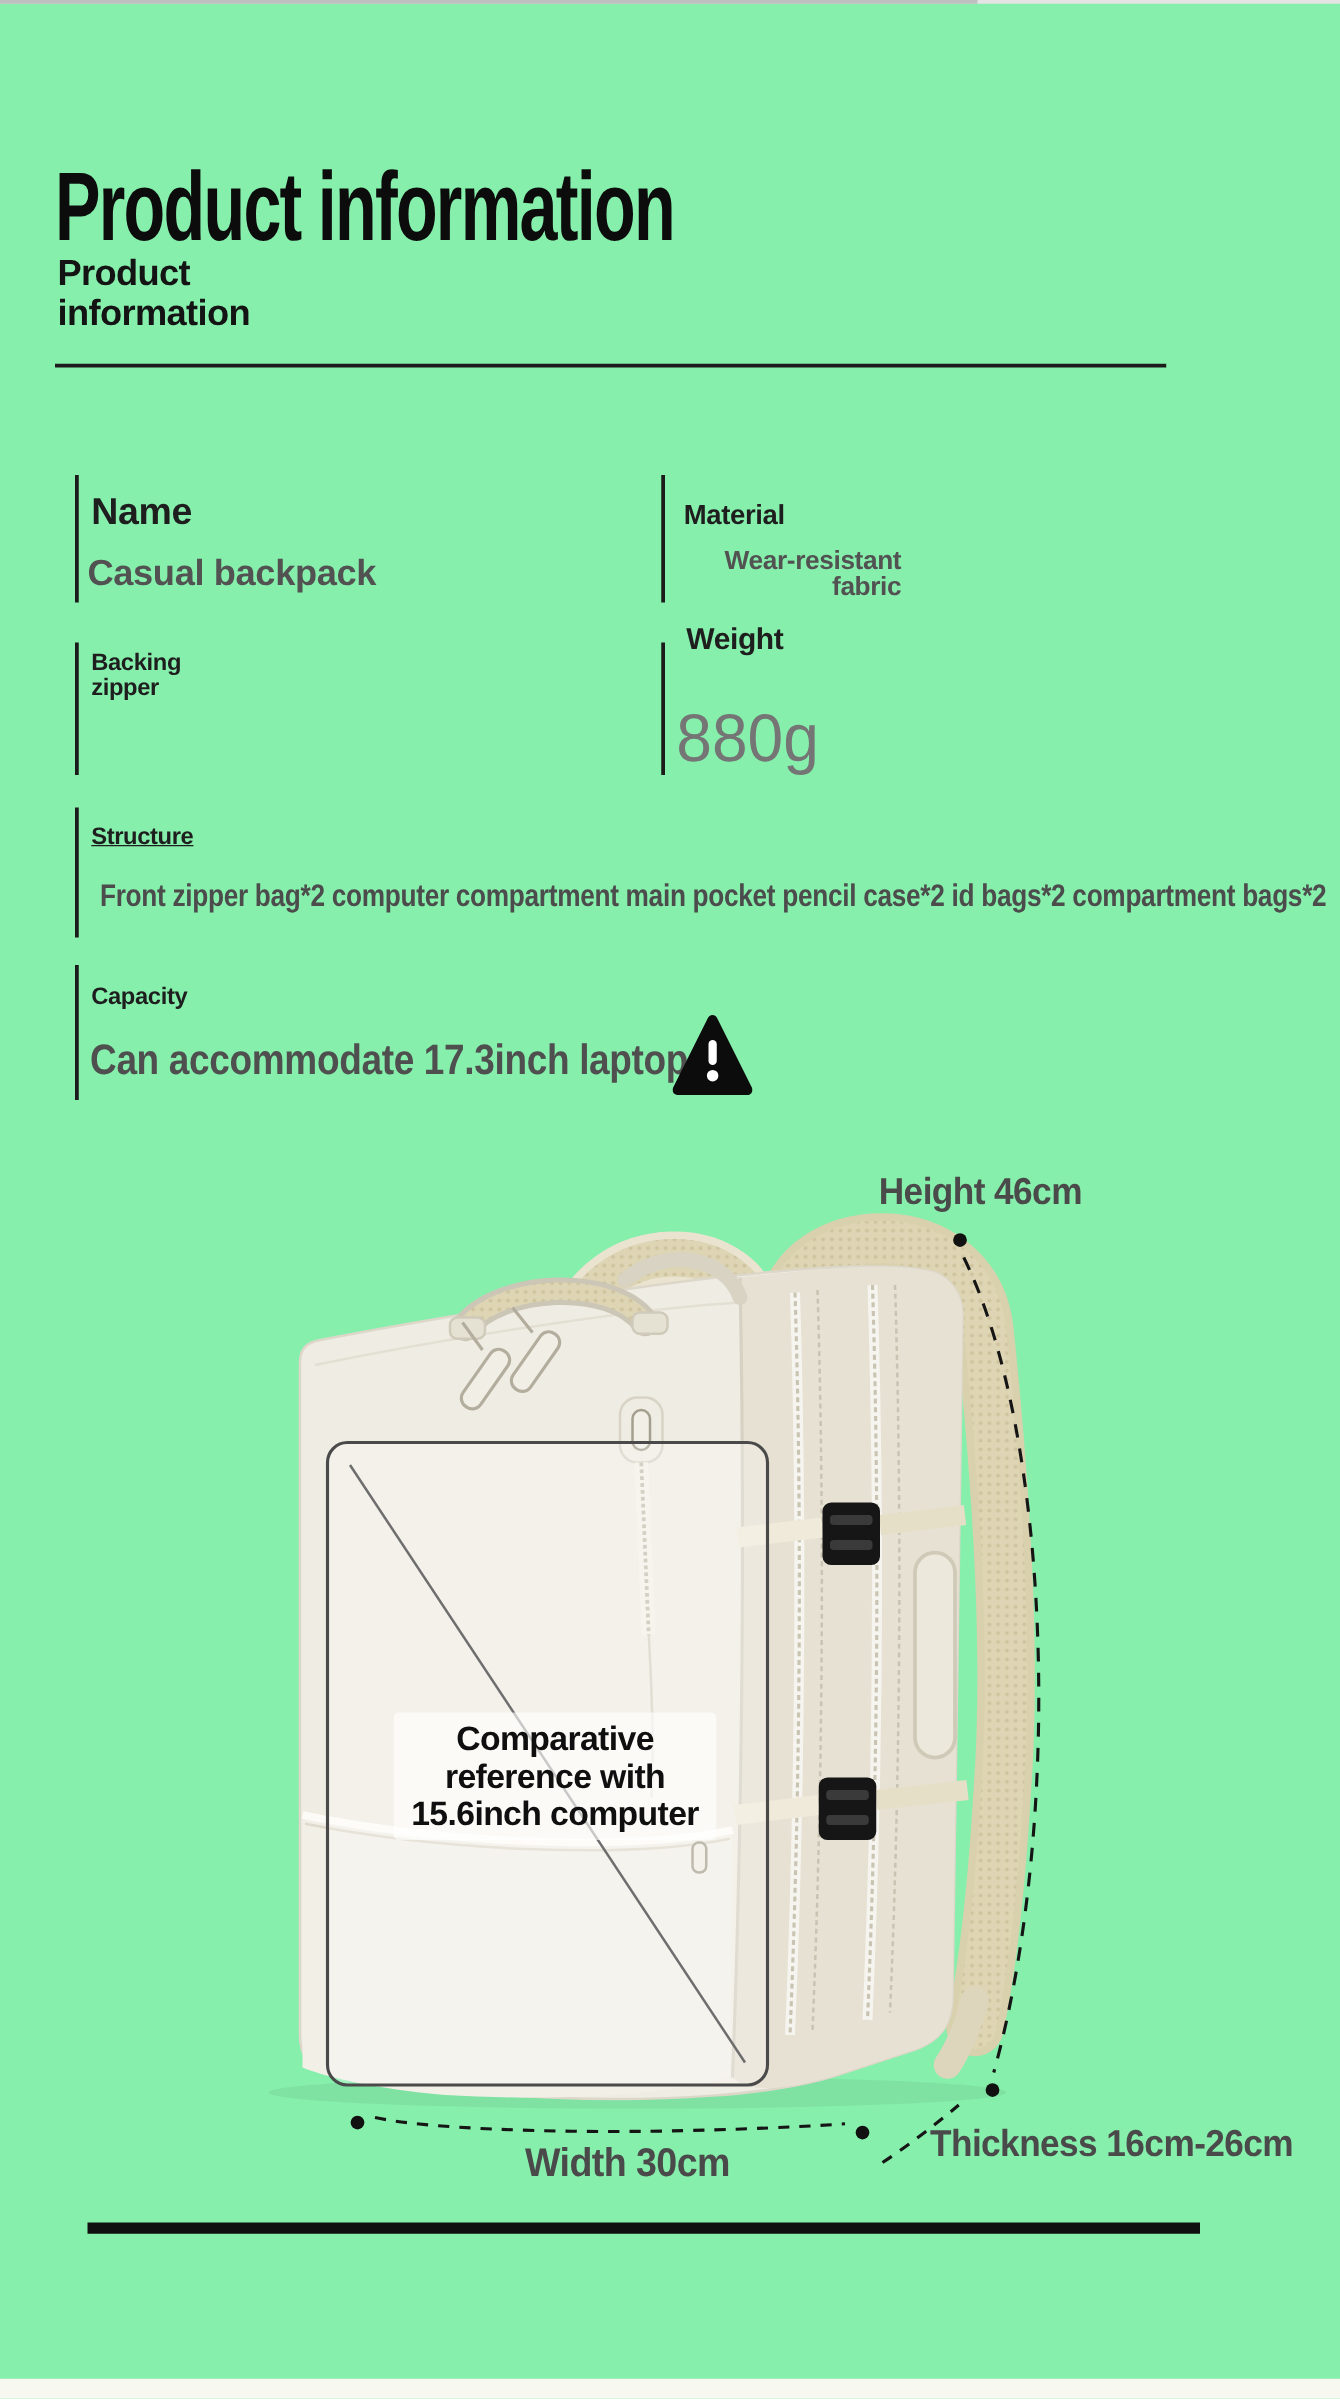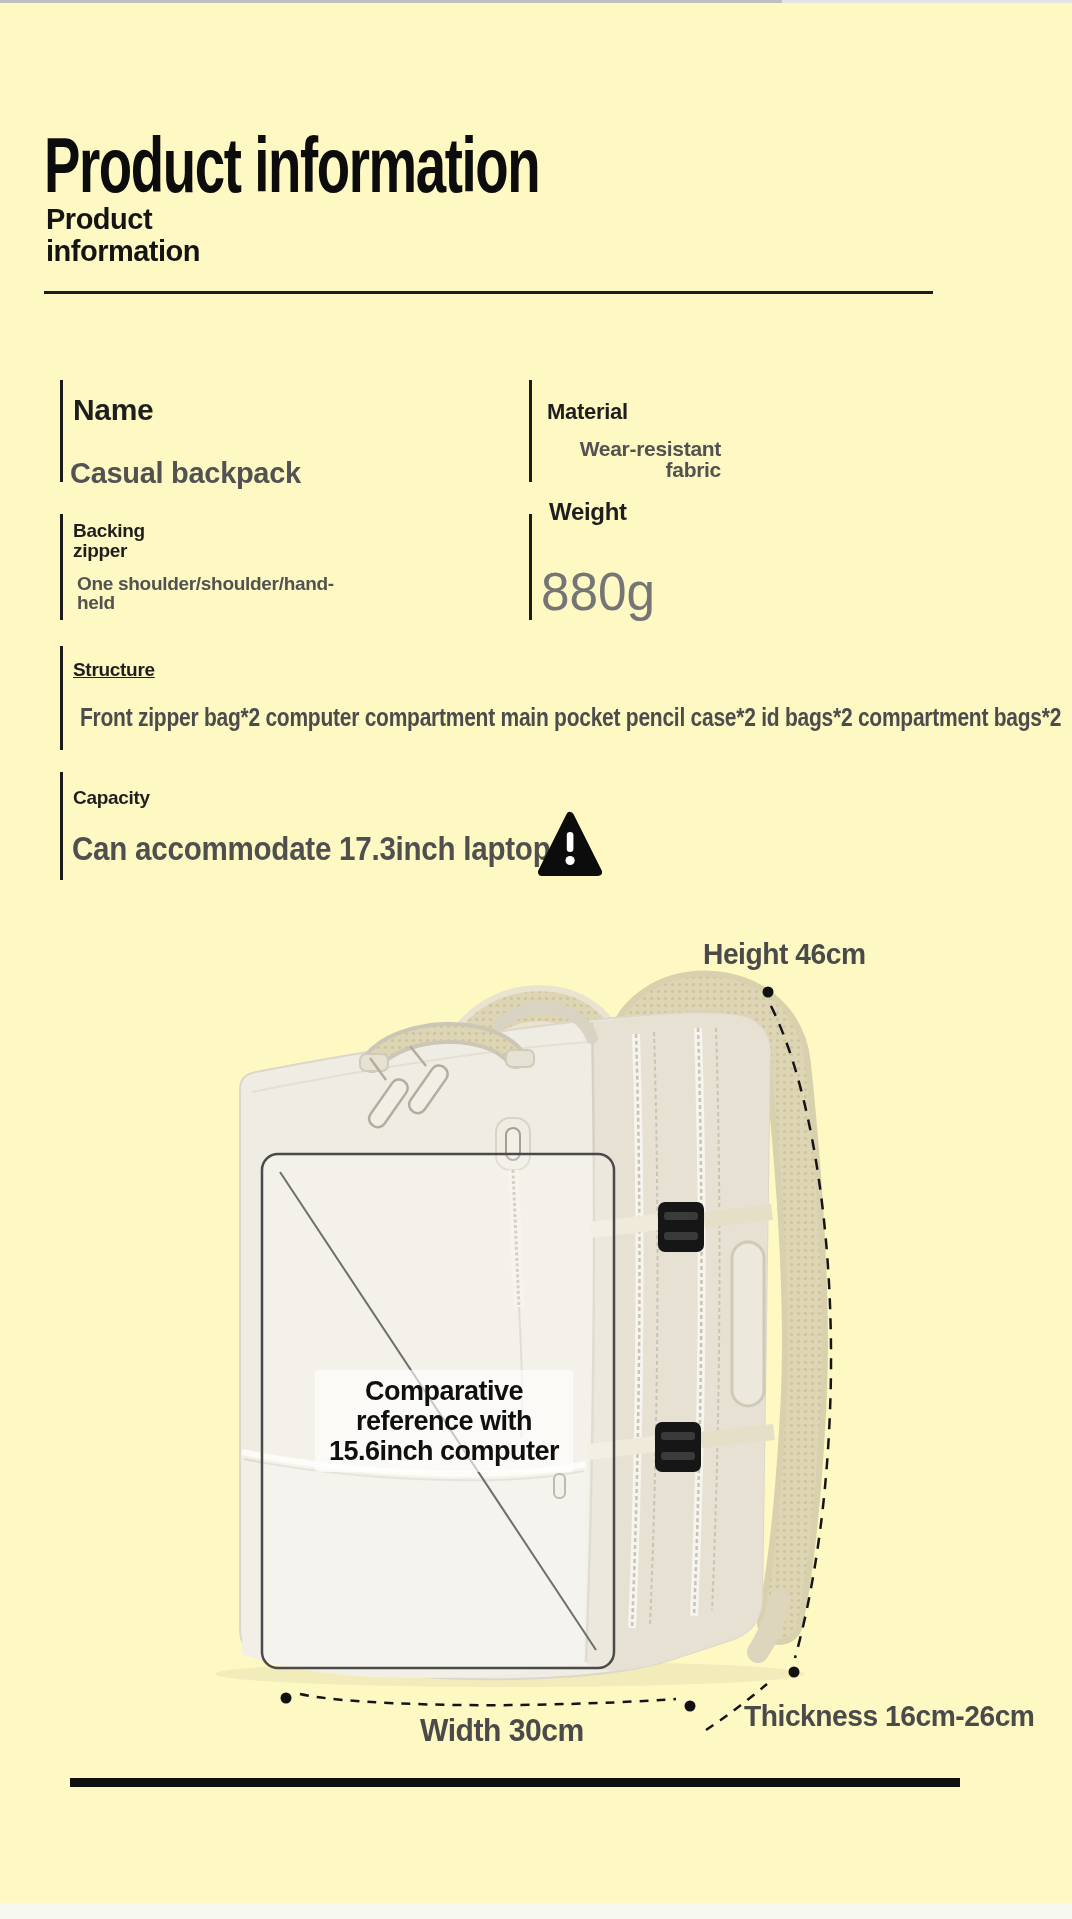--- a/index.html
+++ b/index.html
@@ -1,17 +1,17 @@
 <!DOCTYPE html>
 <html><head>
 <meta charset="utf-8">
 <style>
   html,body{margin:0;padding:0;background:#ffffff;}
   body{font-family:"Liberation Sans","DejaVu Sans",sans-serif;}
-  .page{position:relative;width:1072px;height:1919px;background:#fef9c3;overflow:hidden;}
+  .page{position:relative;width:1072px;height:1919px;background:#86efac;overflow:hidden;}
   .abs{position:absolute;}
 
   
   .topline{left:0;top:0;width:1072px;height:3px;background:#e4e4e4;}
   .topline-dark{left:0;top:0;width:782px;height:3px;background:#bfbfbf;}
 
   
   .big-title{left:44px;top:126px;font-size:78px;font-weight:bold;color:#0c0c0c;
     letter-spacing:-2px;transform:scaleX(0.70);transform-origin:left top;white-space:nowrap;line-height:1;}
   .sub-title{left:46px;top:204px;width:215px;font-size:29px;font-weight:bold;color:#141414;
@@ -54,29 +54,28 @@
 
   <div class="abs topline"></div>
   <div class="abs topline-dark"></div>
 
   <div class="abs big-title">Product information</div>
   <div class="abs sub-title">Product information</div>
   <div class="abs divider"></div>
 
   <div class="abs vbar" style="left:60px;top:380px;height:102px;"></div>
   <div class="abs spec-label" style="left:73px;top:394px;font-size:30px;">Name</div>
-  <div class="abs spec-value" style="left:70px;top:444px;font-size:29px;margin-top:14px;">Casual backpack</div>
+  <div class="abs spec-value" style="left:70px;top:444px;font-size:29px;">Casual backpack</div>
 
   <div class="abs vbar" style="left:529px;top:380px;height:102px;"></div>
   <div class="abs spec-label" style="left:547px;top:400px;font-size:22px;">Material</div>
   <div class="abs spec-value" style="left:551px;top:438px;font-size:21px;width:170px;line-height:21px;text-align:right;">Wear-resistant fabric</div>
 
   <div class="abs vbar" style="left:60px;top:514px;height:106px;"></div>
   <div class="abs spec-label" style="left:73px;top:521px;font-size:19px;width:110px;">Backing zipper</div>
-  <div class="abs spec-value" style="left:77px;top:574px;font-size:19px;width:270px;line-height:19px;">One shoulder/shoulder/hand-held</div>
 
   <div class="abs vbar" style="left:529px;top:514px;height:106px;"></div>
   <div class="abs spec-label" style="left:549px;top:499px;font-size:24px;">Weight</div>
   <div class="abs weight-value" style="left:541px;top:564px;">880g</div>
 
   <div class="abs vbar" style="left:60px;top:646px;height:104px;"></div>
   <div class="abs spec-label" style="left:73px;top:660px;font-size:19px;text-decoration:underline;">Structure</div>
   <div class="abs spec-value cond" style="left:80px;top:704px;font-size:25px;white-space:nowrap;transform:scaleX(0.84);color:#4c4c4c;">Front zipper bag*2 computer compartment main pocket pencil case*2 id bags*2 compartment bags*2</div>
 
   <div class="abs vbar" style="left:60px;top:772px;height:108px;"></div>

